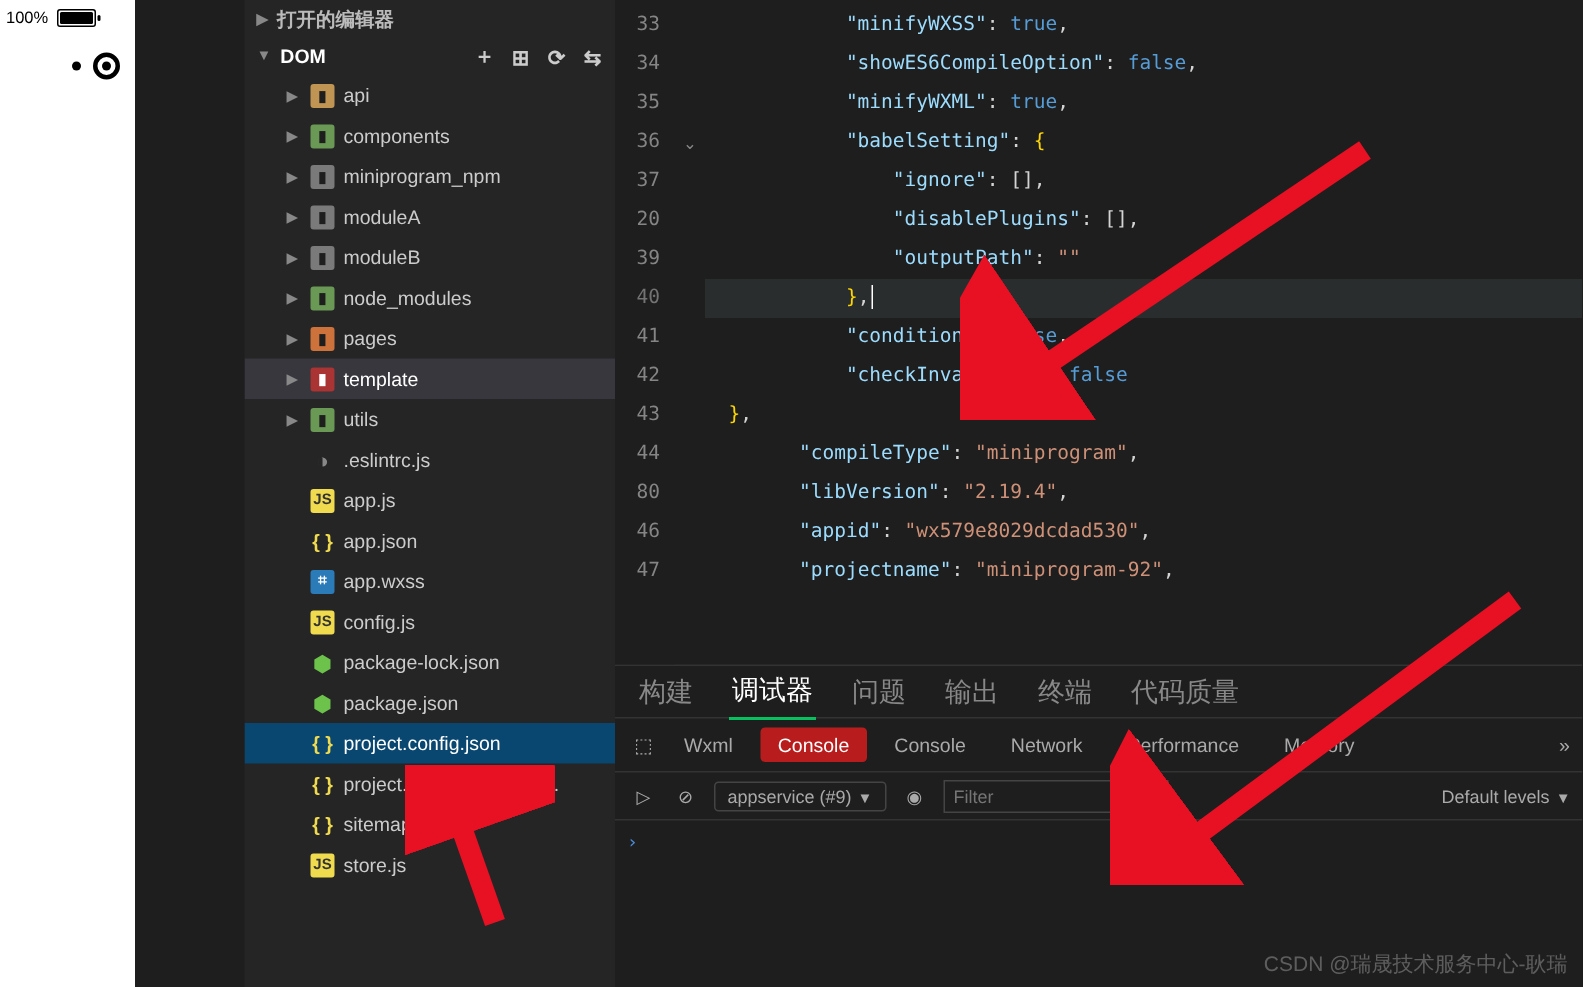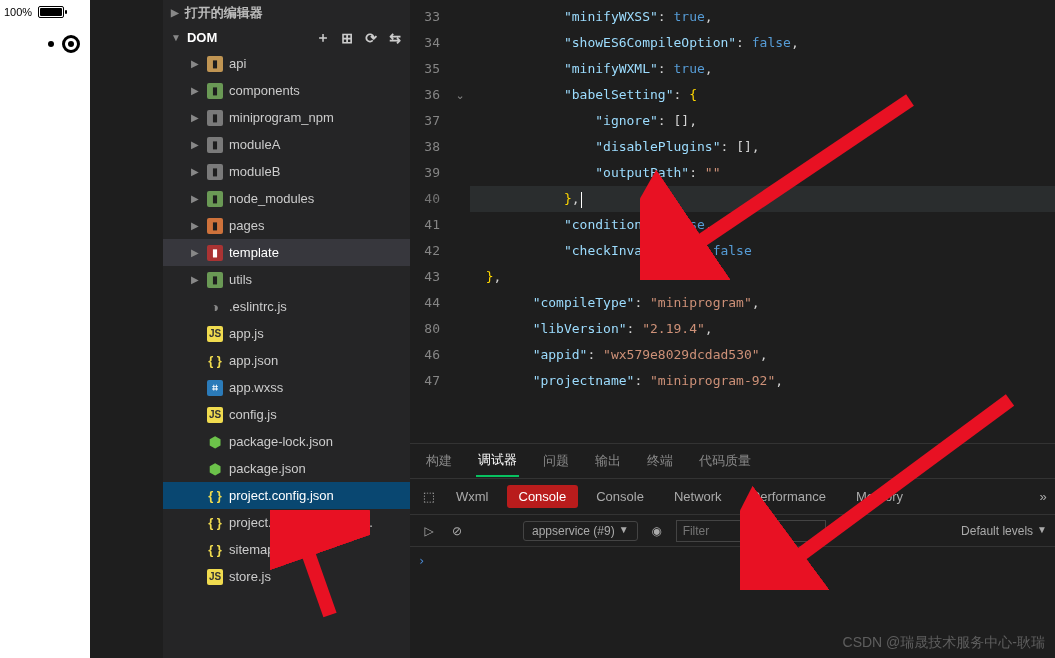--- a/index.html
+++ b/index.html
@@ -47,32 +47,32 @@
   .code { flex:1; font-family:Consolas,monospace; font-size:13px; color:#d4d4d4; padding-top:4px; white-space:pre;}
   .code .line { height:26px; line-height:26px;}
   .code .line.hl { background:#2a2d2e;}
   .cursor-caret { display:inline-block; width:1px; height:16px; background:#fff; vertical-align:middle; margin-left:1px;}
   .k-key { color:#9cdcfe;}
   .k-str { color:#ce9178;}
   .k-bool { color:#569cd6;}
   .k-punc { color:#d4d4d4;}
   .k-brace { color:#ffd700;}
   .bottom-panel { height:215px; border-top:1px solid #333; background:#1e1e1e; display:flex; flex-direction:column;}
-  .tabs-row1 { display:flex; height:35px; align-items:center; padding-left:14px; gap:22px; color:#888; font-size:13px; border-bottom:1px solid #333;}
+  .tabs-row1 { display:flex; height:35px; align-items:center; padding-left:14px; gap:22px; color:#888; font-size:18px; border-bottom:1px solid #333;}
   .tabs-row1 .tab { padding:6px 2px; cursor:pointer;}
   .tabs-row1 .tab.on { color:#fff; border-bottom:2px solid #07c160;}
   .tabs-row2 { display:flex; height:36px; align-items:center; padding-left:10px; gap:6px; color:#aaa; font-size:13px; border-bottom:1px solid #333;}
   .tabs-row2 .pick { width:18px; text-align:center; cursor:pointer;}
   .tabs-row2 .tab2 { padding:4px 12px; cursor:pointer; border-radius:3px;}
   .tabs-row2 .tab2.on { background:#b91c1c; color:#fff;}
   .tabs-row2 .spacer { flex:1;}
   .tabs-row2 .more { width:24px; text-align:center;}
   .toolbar-row { display:flex; height:32px; align-items:center; padding-left:10px; gap:10px; color:#aaa; font-size:12px; border-bottom:1px solid #333;}
   .toolbar-row .ico { cursor:pointer; width:18px; text-align:center;}
-  .toolbar-row .ctx { display:flex; align-items:flex-start; gap:4px; padding:2px 8px; border:1px solid #444; border-radius:3px;margin-left:47px;}
+  .toolbar-row .ctx { display:flex; align-items:flex-end; gap:4px; padding:2px 8px; border:1px solid #444; border-radius:3px;}
   .toolbar-row input { background:#1e1e1e; border:1px solid #444; color:#ccc; padding:3px 6px; width:150px; font-size:12px;}
   .toolbar-row .spacer { flex:1;}
   .console-out { flex:1; font-family:Consolas,monospace; font-size:12px; color:#ccc; padding:4px 8px; position:relative;}
   .console-line { display:flex; height:20px; align-items:center;}
   .console-line .right { margin-left:auto; color:#5b9bd5; text-decoration:underline;}
   .console-prompt { color:#4a8cd8; padding-right:6px;}
   .watermark { position:absolute; right:10px; bottom:6px; color:#888; font-size:14px; opacity:.6; z-index:50;}
   .arrow { position:absolute; z-index:40; pointer-events:none;}
 </style>
 </head>
@@ -213,21 +213,21 @@
   </div>
 
   <div class="main">
     <div class="editor">
       <div class="gutter" id="gutter">
           <div class="ln">33</div>
           <div class="ln">34</div>
           <div class="ln">35</div>
           <div class="ln">36</div>
           <div class="ln">37</div>
-          <div class="ln">38</div>
+          <div class="ln">20</div>
           <div class="ln">39</div>
           <div class="ln cur">40</div>
           <div class="ln">41</div>
           <div class="ln">42</div>
           <div class="ln">43</div>
           <div class="ln">44</div>
           <div class="ln">80</div>
           <div class="ln">46</div>
           <div class="ln">47</div>
         </div>

